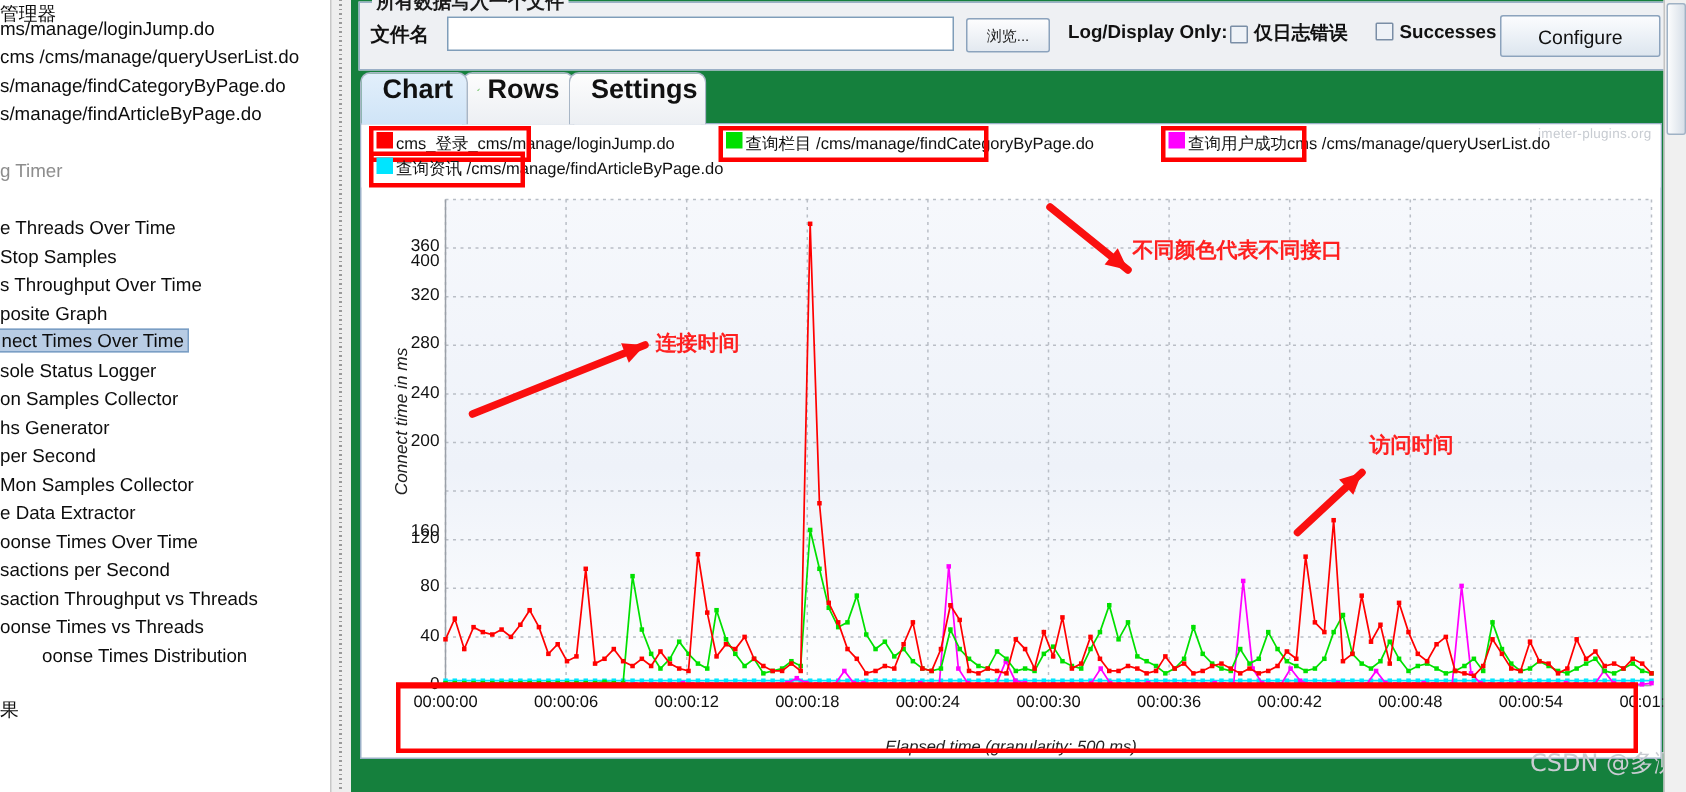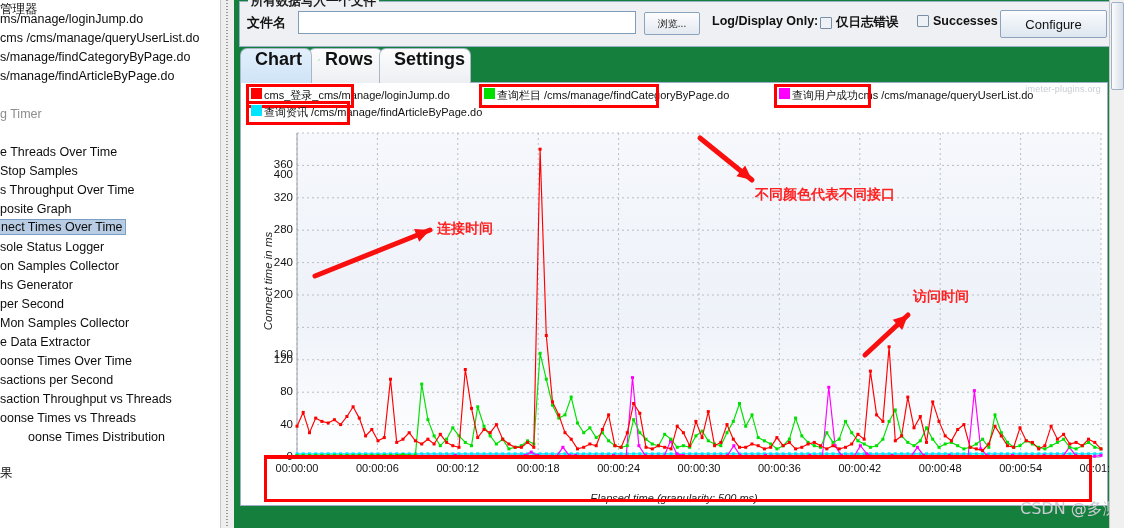--- a/index.html
+++ b/index.html
@@ -855,21 +855,21 @@
   </div>
 
   <div id="csdn-wm">CSDN @多测师软件测试培训师肖sir</div>
 </div>
 
 <div id="vsb">
   <div class="thumb"></div>
 </div>
 
 <div class="redbox" style="left: 264px; top: 455px; width: 828px; height: 47px;"></div>
-<div class="redtext" style="left: 755px; top: 158px; margin-top: 28px;">不同颜色代表不同接口</div>
+<div class="redtext" style="left: 755px; top: 158px;">不同颜色代表不同接口</div>
 <div class="redtext" style="left: 437px; top: 220px;">连接时间</div>
 <div class="redtext" style="left: 913px; top: 288px;">访问时间</div>
 <svg width="1124" height="528" style="position: absolute; left: 0px; top: 0px; pointer-events: none;">
     <g>
       <line x1="315" y1="276" x2="430" y2="230" stroke="#fa0f0f" stroke-width="5" stroke-linecap="round"></line>
       <polygon points="430,230 419.20796796791456,241.8123682899934 414.03861936297716,228.8889967776499" fill="#fa0f0f"></polygon>
     </g>
     <g>
       <line x1="700" y1="138" x2="752" y2="180" stroke="#fa0f0f" stroke-width="5" stroke-linecap="round"></line>
       <polygon points="752,180 736.4192021295754,176.36149237722753 745.1649616619361,165.5334091466857" fill="#fa0f0f"></polygon>

